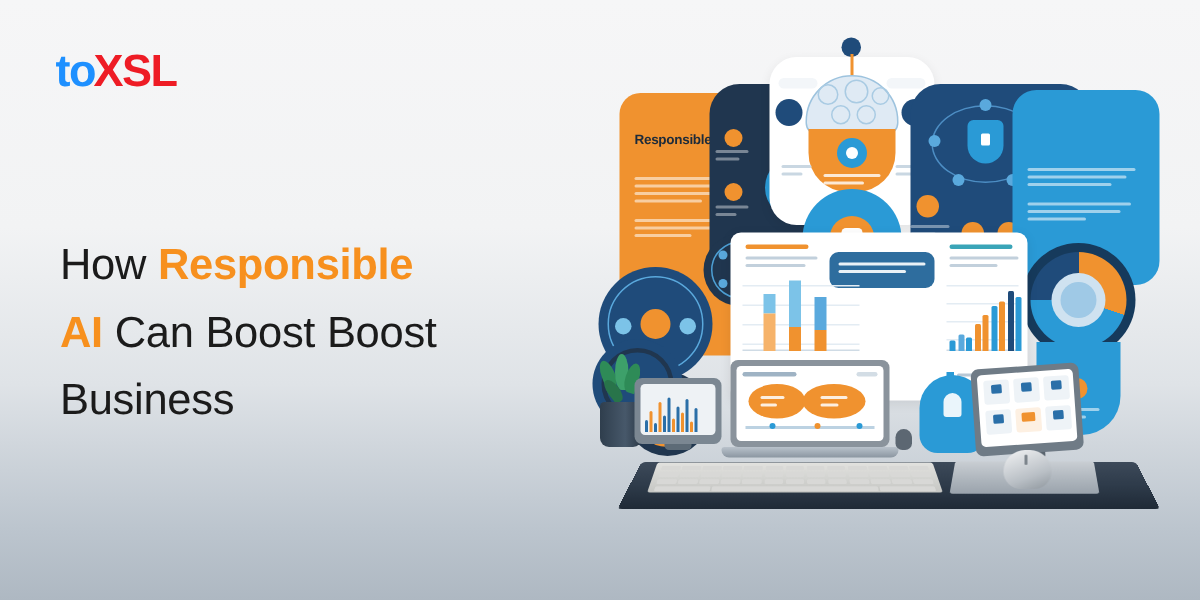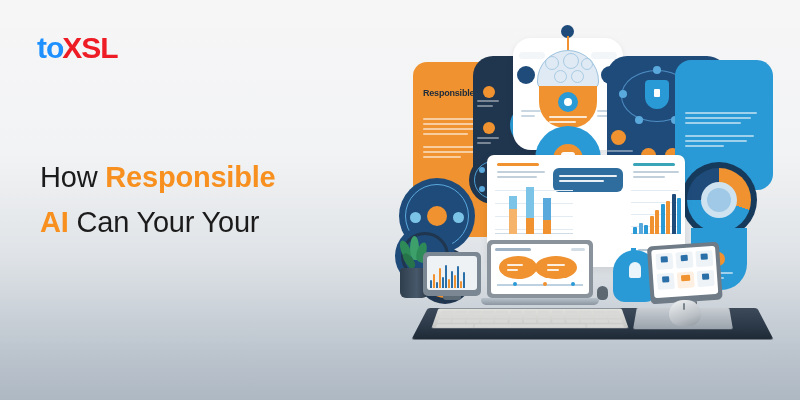--- a/index.html
+++ b/index.html
@@ -79,21 +79,22 @@
 </style>
 </head>
 <body>
 
 <div id="logo">
   <span class="lo-to">to</span><span class="lo-x">X</span><span class="lo-sl">SL</span>
 </div>
 
 <div id="headline">
   <span>How </span><span class="hl-accent">Responsible</span><br>
-  <span class="hl-accent">AI</span><span> Can Your Your</span><br>
+  <span class="hl-accent">AI</span><span> Can Boost Boost</span><br>
+  <span>Business</span>
 </div>
 
 <div id="art">
 
   <div class="panel pnl-orange" style="left:18px; top:62px; width:88px; height:175px; border-radius:14px;"></div>
   <div class="ptxt" style="left:28px; top:88px; width:72px; font-size:9px; color:#1d2b3a;">Responsible AI  in</div>
   <div class="plines" style="left:28px; top:118px; width:64px;">
     <i style="width:100%"></i>
       <i style="width:92%"></i>
       <i style="width:96%"></i>

